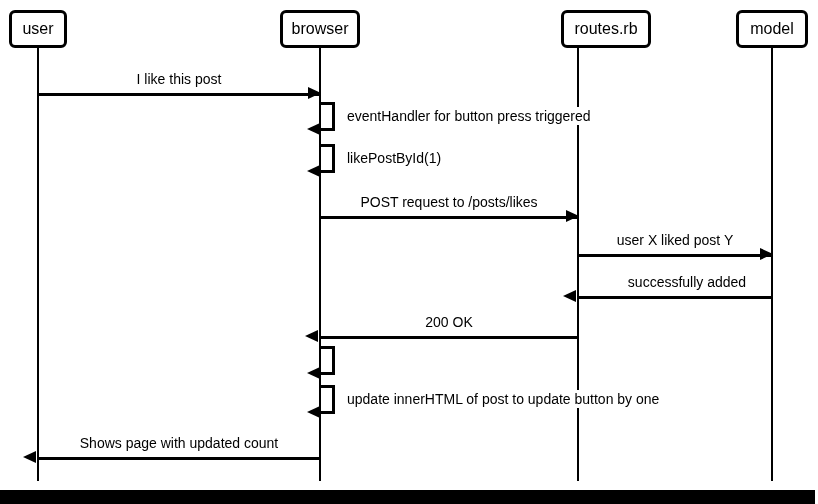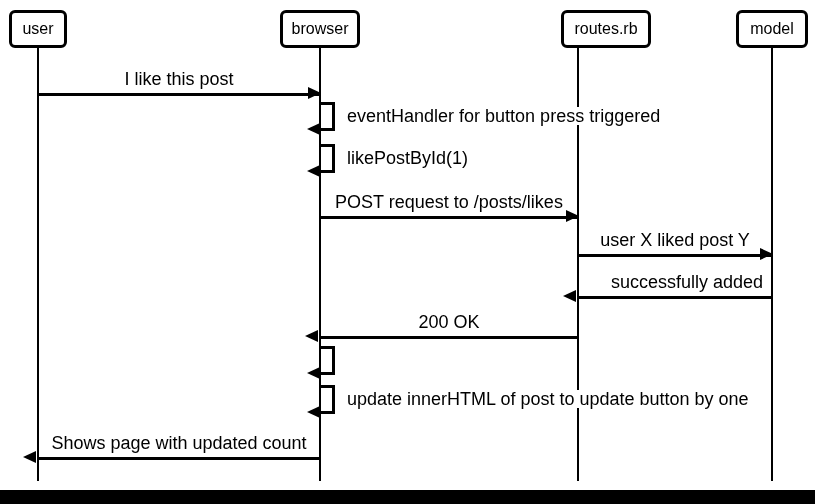--- a/index.html
+++ b/index.html
@@ -47,21 +47,21 @@
   .arrow-left  { border-right: 13px solid var(--line, #000); }
   .self-loop {
     position: absolute;
     box-sizing: border-box;
     border: 3px solid var(--line, #000);
     border-left: none;
     z-index: 2;
   }
   .msg-label {
     position: absolute;
-    font-size: 18px;
+    font-size: 14px;
     line-height: 18px;
     color: var(--text, #000);
     background: var(--bg, #fff);
     padding: 0 5px;
     white-space: nowrap;
     z-index: 3;
   }
   .center-label { transform: translateX(-50%); }
   #bottom-bar {
     position: absolute;

